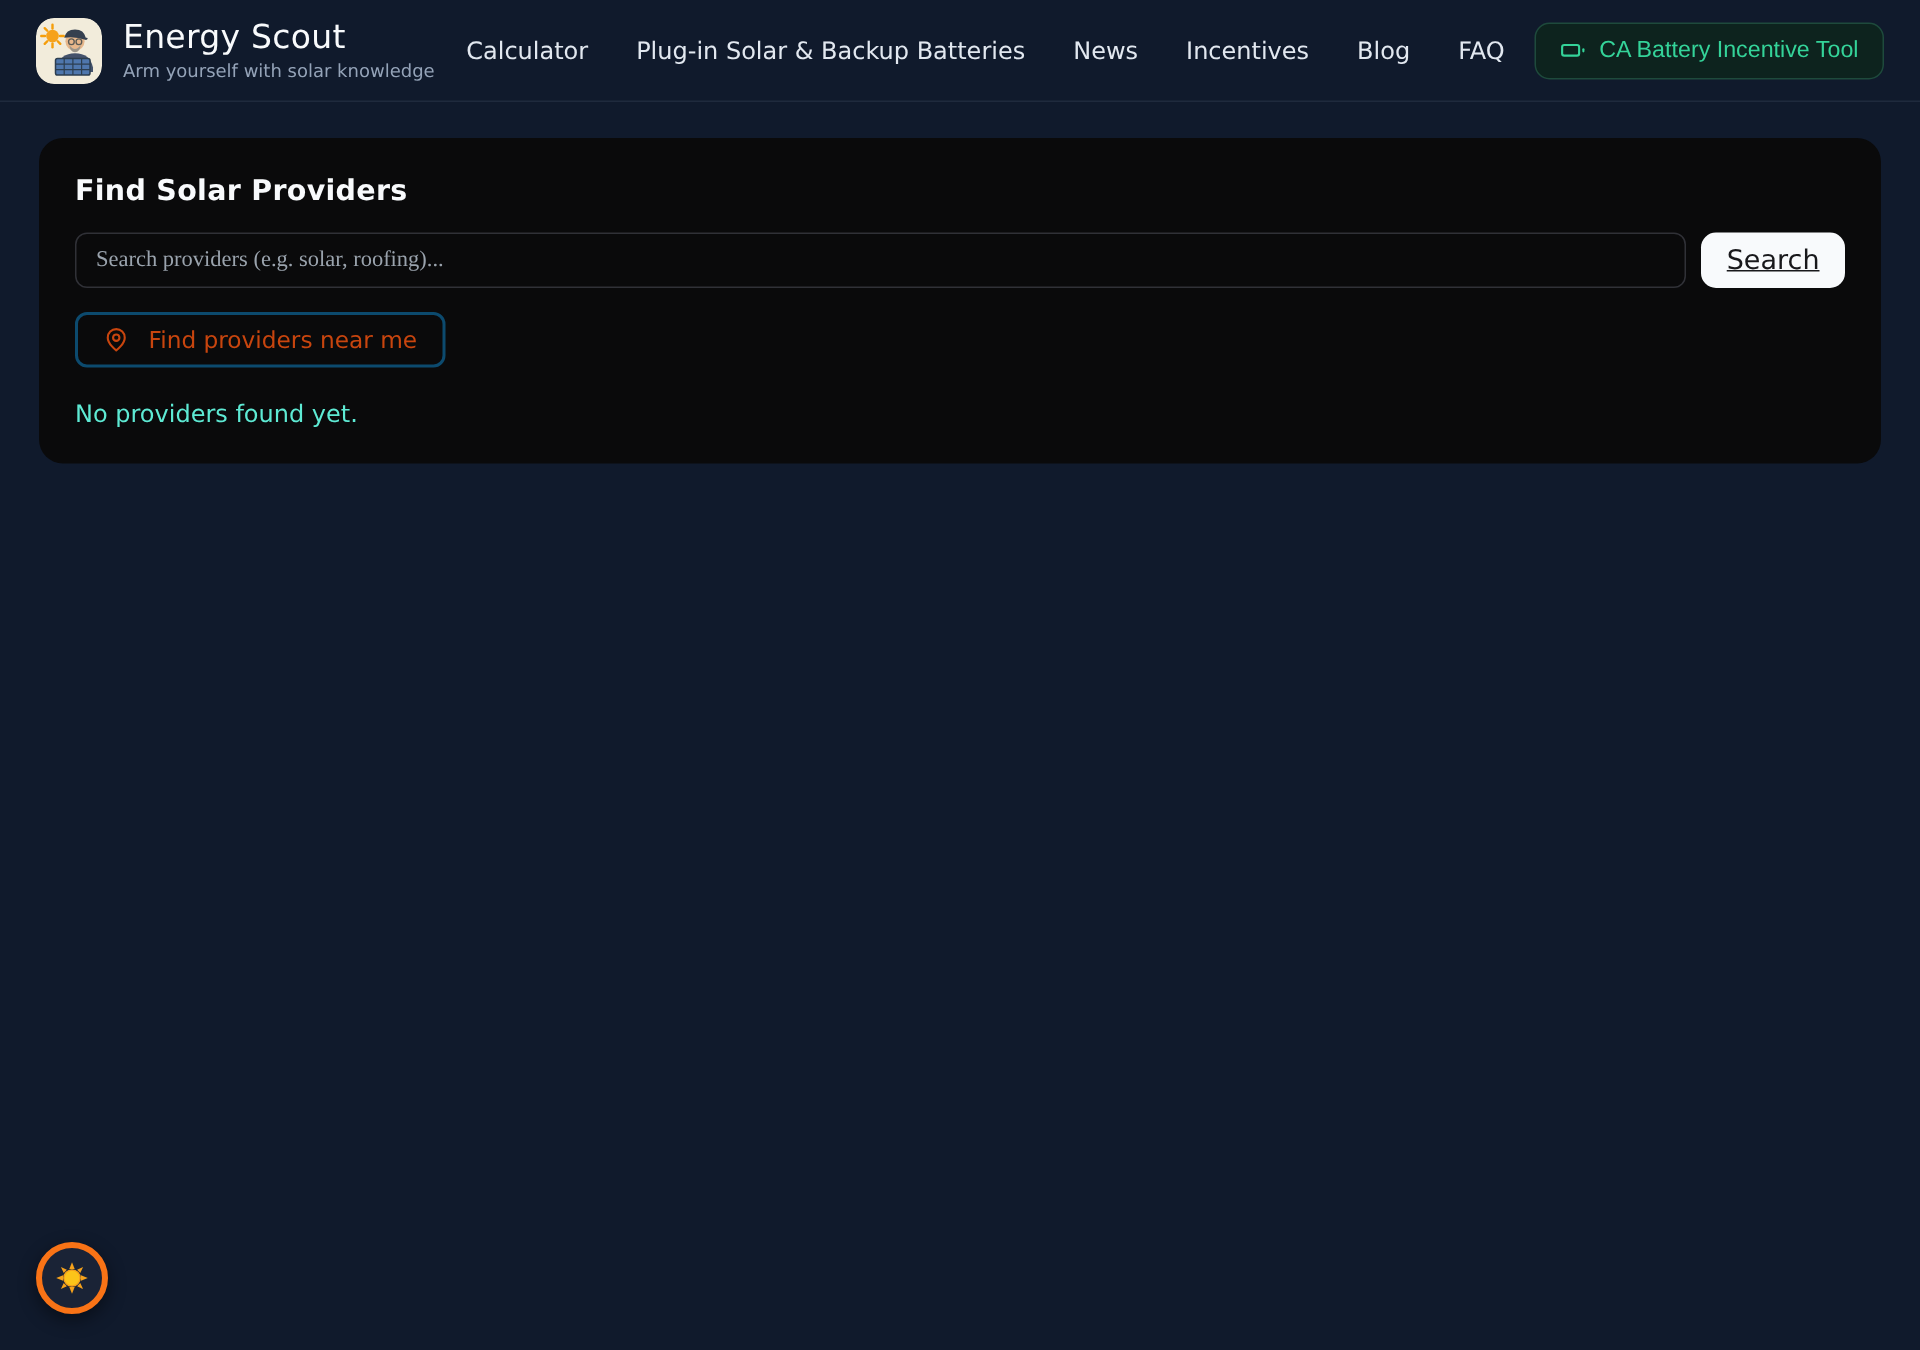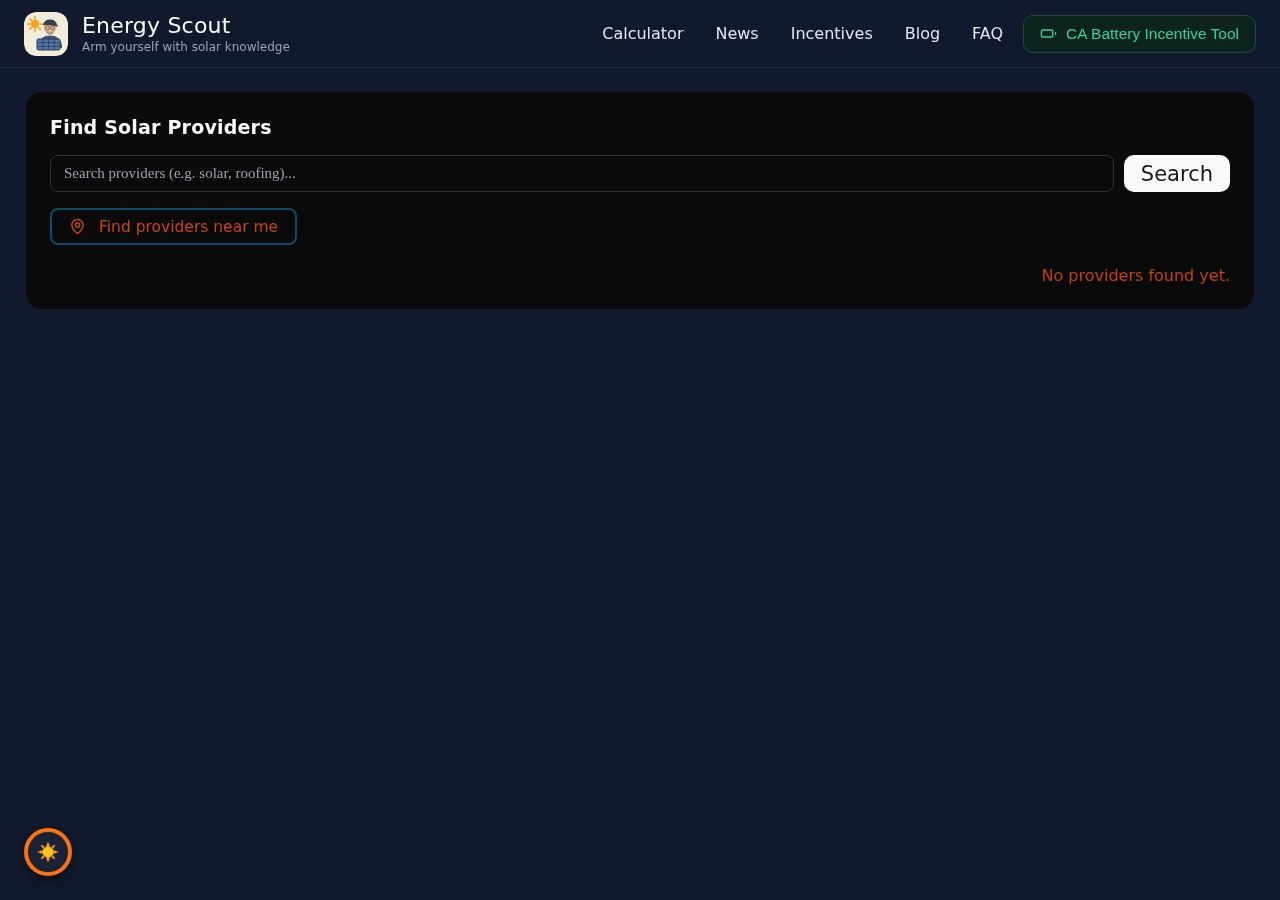--- a/index.html
+++ b/index.html
@@ -100,45 +100,45 @@
     outline: none;
   }
   .search-input::placeholder { color: #9aa3ad; }
   .search-btn {
     height: 37px;
     padding: 0 17px;
     background: #f8fafc;
     color: #18181b;
     border: none;
     border-radius: 10px;
-    font-size: 21px;
+    font-size: 18px;
     font-family: inherit;
     cursor: pointer;
+    text-decoration: underline;
   }
   .near-me-btn {
     margin-top: 16px;
     display: inline-flex;
     align-items: center;
     gap: 13px;
     height: 37px;
     padding: 0 17px;
     background: transparent;
     border: 2px solid #0c4a6e;
     border-radius: 8px;
     color: #c8450e;
     font-size: 15.5px;
     font-family: inherit;
     cursor: pointer;
   }
   .near-me-btn svg { display: block; }
   .empty-state {
     margin-top: 21px;
     font-size: 16px;
-    color: #c2410c;
-    text-align: right;
+    color: #5eead4;
   }
 
   
   .theme-toggle {
     position: fixed;
     left: 24px;
     bottom: 24px;
     width: 48px; height: 48px;
     border-radius: 50%;
     background: #1a2336;
@@ -190,20 +190,21 @@
       <line x1="30.4" y1="27" x2="30.4" y2="38" stroke="#2c3e50" stroke-width="0.8"></line>
     </svg>
   </div>
   <div class="brand-text">
     <div class="brand-title">Energy Scout</div>
     <div class="brand-tagline">Arm yourself with solar knowledge</div>
   </div>
 
   <nav class="main-nav">
     <a class="nav-link">Calculator</a>
+    <a class="nav-link">Plug-in Solar &amp; Backup Batteries</a>
     <a class="nav-link">News</a>
     <a class="nav-link">Incentives</a>
     <a class="nav-link">Blog</a>
     <a class="nav-link">FAQ</a>
   </nav>
 
   <button class="cta-btn">
     <span>
       <svg width="17" height="17" viewBox="0 0 24 24" fill="none" stroke="#34d399" stroke-width="2" stroke-linecap="round" stroke-linejoin="round">
         <rect x="2" y="7" width="16" height="10" rx="2"></rect>

